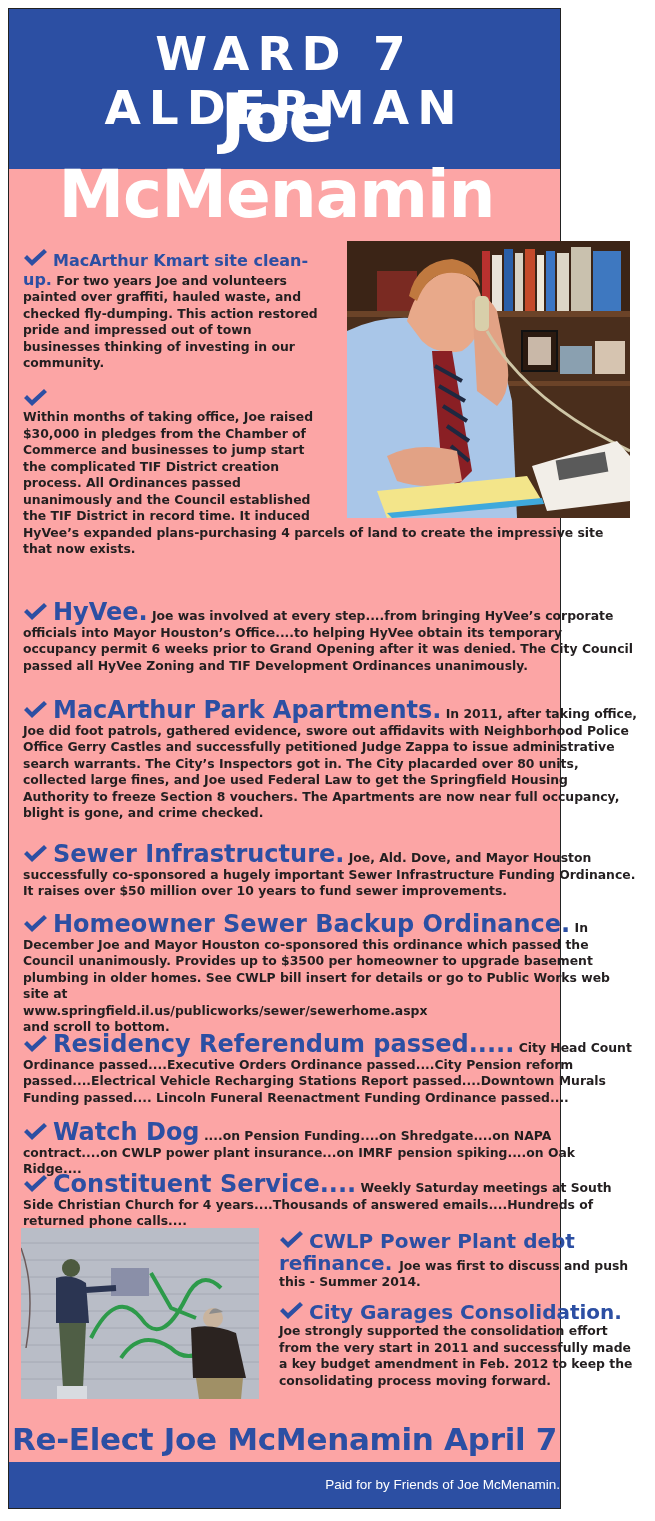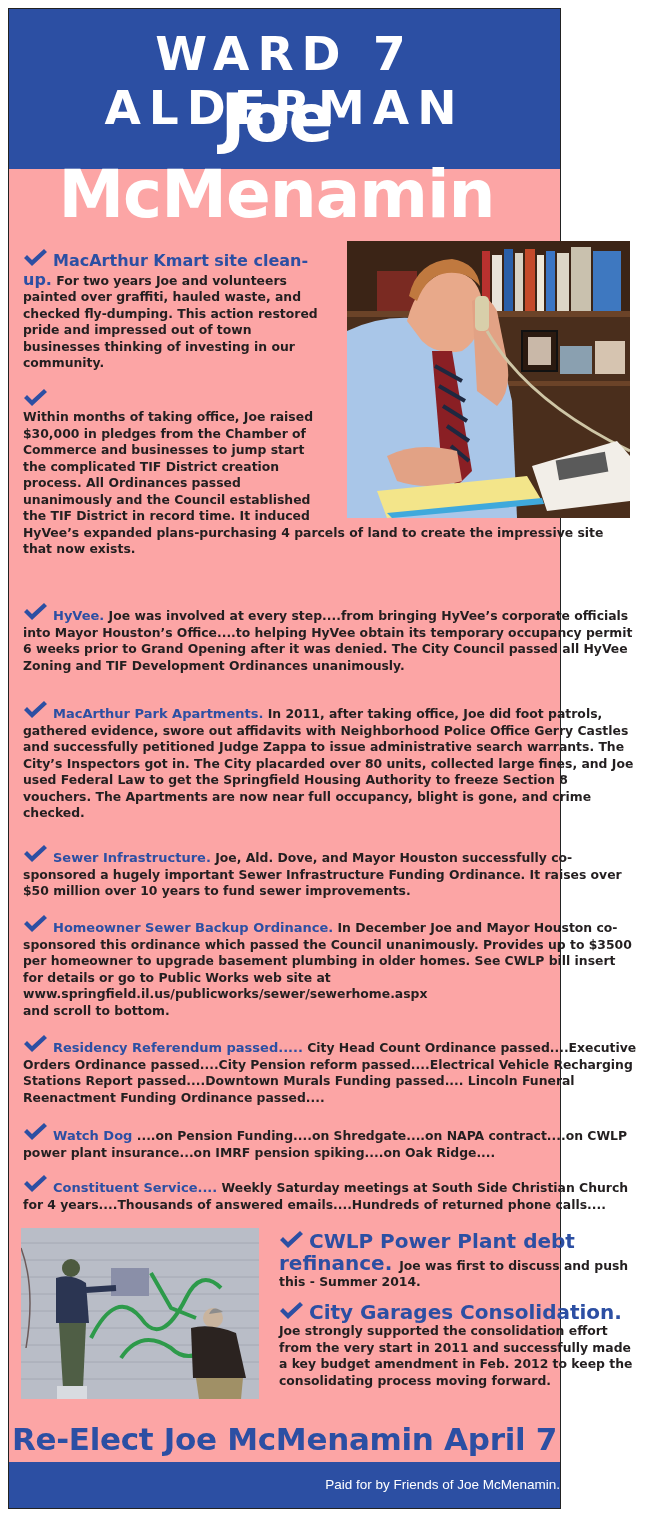--- a/index.html
+++ b/index.html
@@ -13,21 +13,21 @@
       color: #fff; text-align: center;
     }
     .header .l1 { position: absolute; left: 0; right: 0; top: 18px; font-size: 47px; font-weight: bold; letter-spacing: 8px; line-height: 54px; }
     .header .l2 { position: absolute; left: 0; right: 16px; top: 72px; font-size: 66px; font-weight: bold; letter-spacing: -1px; line-height: 76px; }
     .acc-title { position: absolute; left: 0; right: 0; top: 177px; text-align: center; color: #2c4fa3; font-size: 37px; font-weight: bold; line-height: 44px; letter-spacing: 0.5px; }
     .item { position: absolute; color: #231f20; font-size: 12.4px; font-weight: bold; line-height: 16.5px; }
     .item .head { color: #2c4fa3; font-weight: bold; }
     .check { display: inline-block; width: 24px; height: 18px; vertical-align: -1px; margin-right: 6px; }
     .check svg { display: block; }
     .h-md .head { font-size: 16px; line-height: 17px; }
-    .h-lg .head { font-size: 13px; }
+    .h-lg .head { font-size: 24px; }
     .photo1 { position: absolute; left: 338px; top: 232px; width: 283px; height: 277px; overflow: hidden; background: #5a3a24; }
     .photo2 { position: absolute; left: 12px; top: 1219px; width: 238px; height: 171px; overflow: hidden; background: #b8bcc4; }
     .reelect { position: absolute; left: 0; right: 0; top: 1410px; text-align: center; color: #2c4fa3; font-size: 31px; font-weight: bold; line-height: 40px; letter-spacing: -0.3px; }
     .footer { position: absolute; left: 0; bottom: 0; width: 100%; height: 46px; background: #2c4fa3; color: #fff; text-align: right; font-family: "Liberation Sans", sans-serif; font-size: 13.5px; line-height: 46px; }
   </style>
 </head>
 <body>
 
 <div class="frame">
 

